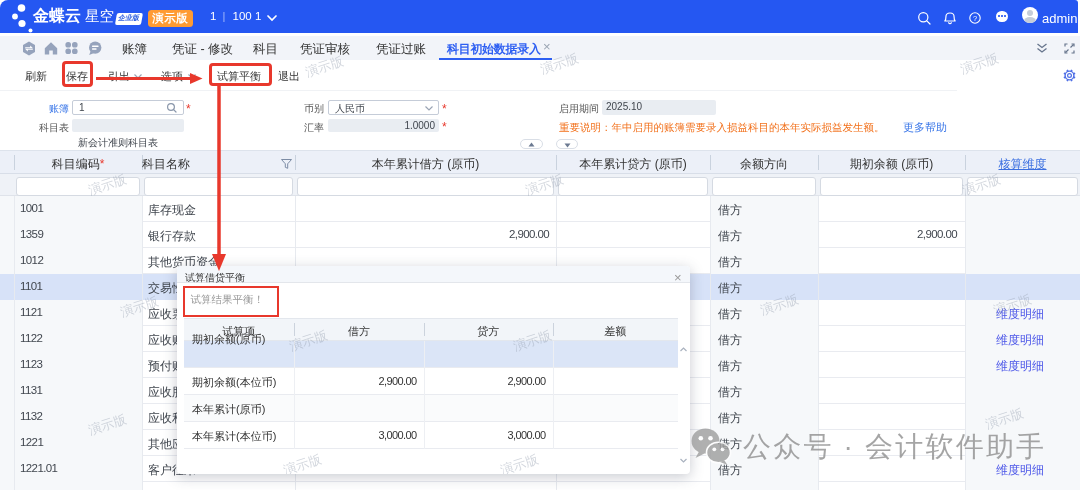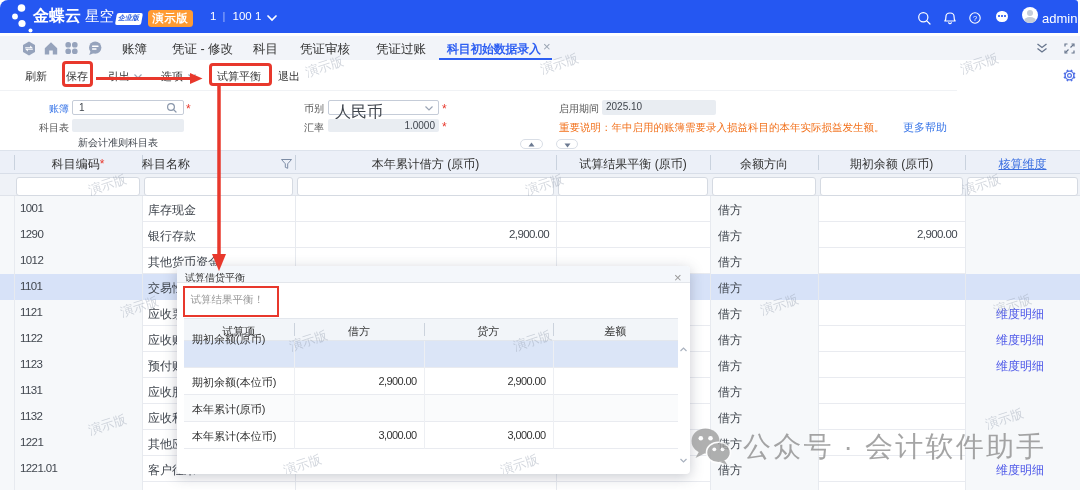--- a/index.html
+++ b/index.html
@@ -125,21 +125,21 @@
         </svg>
     </div>
     <div class="abs" style="left:186px;top:11px;color:#e8382c;font-size:12px;">*</div>
     <div class="abs" style="left:25px;top:30px;width:44px;text-align:right;font-size:10px;color:#555;">科目表</div>
     <div class="abs" style="left:72px;top:27.5px;width:112px;height:13.5px;background:#e9edf2;border-radius:2px;">
       <div class="abs" style="left:6px;top:1px;font-size:10px;color:#40464e;margin-top:16px;">新会计准则科目表</div>
     </div>
 
     <div class="abs" style="left:284px;top:11px;width:40px;text-align:right;font-size:10px;color:#555;">币别</div>
     <div class="abs" style="left:328px;top:9px;width:111px;height:14.5px;border:1px solid #c5ccd8;border-radius:2px;background:#fff;">
-      <div class="abs" style="left:6px;top:1px;font-size:16px;color:#40464e;">人民币</div>
+      <div class="abs" style="left:6px;top:1px;font-size:10px;color:#40464e;">人民币</div>
       <svg class="abs" style="left:95px;top:4px;" width="10" height="7" viewBox="0 0 10 7">
           <path d="M1.5 1.5 L5 5 L8.5 1.5" stroke="#9aa4b4" stroke-width="1.2" fill="none"></path>
         </svg>
     </div>
     <div class="abs" style="left:442px;top:11px;color:#e8382c;font-size:12px;">*</div>
     <div class="abs" style="left:284px;top:30px;width:40px;text-align:right;font-size:10px;color:#555;">汇率</div>
     <div class="abs" style="left:328px;top:27.5px;width:111px;height:13.5px;background:#e9edf2;border-radius:2px;">
       <div class="abs" style="right:4px;top:1px;font-size:10px;color:#40464e;">1.0000</div>
     </div>
     <div class="abs" style="left:442px;top:29px;color:#e8382c;font-size:12px;">*</div>
@@ -164,21 +164,21 @@
 
   <div class="abs" id="table" style="left:0;top:150px;width:1080px;height:340px;">
   <div class="abs" style="left:0;top:0;width:1080px;height:24px;background:#ecf0f8;border-top:1px solid #dde3ec;border-bottom:1px solid #d8dee8;"></div>
   <div class="abs" style="left:14px;top:5px;width:1px;height:15px;background:#c9d2de;"></div>
   <div class="abs" style="left:14px;top:6px;width:128px;text-align:center;font-size:12px;color:#333;">科目编码<span style="color:#e8382c;">*</span></div>
   <div class="abs" style="left:142px;top:5px;width:1px;height:15px;background:#c9d2de;"></div>
   <div class="abs" style="left:142px;top:6px;width:153px;font-size:12px;color:#333;">科目名称</div>
   <div class="abs" style="left:295px;top:5px;width:1px;height:15px;background:#c9d2de;"></div>
   <div class="abs" style="left:295px;top:6px;width:261px;text-align:center;font-size:12px;color:#333;">本年累计借方 (原币)</div>
   <div class="abs" style="left:556px;top:5px;width:1px;height:15px;background:#c9d2de;"></div>
-  <div class="abs" style="left:556px;top:6px;width:154px;text-align:center;font-size:12px;color:#333;">试算结果平衡 (原币)</div>
+  <div class="abs" style="left:556px;top:6px;width:154px;text-align:center;font-size:12px;color:#333;">本年累计贷方 (原币)</div>
   <div class="abs" style="left:710px;top:5px;width:1px;height:15px;background:#c9d2de;"></div>
   <div class="abs" style="left:710px;top:6px;width:108px;text-align:center;font-size:12px;color:#333;">余额方向</div>
   <div class="abs" style="left:818px;top:5px;width:1px;height:15px;background:#c9d2de;"></div>
   <div class="abs" style="left:818px;top:6px;width:147px;text-align:center;font-size:12px;color:#333;">期初余额 (原币)</div>
   <div class="abs" style="left:965px;top:5px;width:1px;height:15px;background:#c9d2de;"></div>
   <div class="abs" style="left:965px;top:6px;width:115px;text-align:center;font-size:12px;color:#3b6fe0;text-decoration:underline;">核算维度</div>
   <svg class="abs" style="left:281px;top:9px;" width="11" height="10" viewBox="0 0 11 10">
         <path d="M0.5 0.5 L10.5 0.5 L6.7 4.8 L6.7 9.3 L4.3 8.3 L4.3 4.8 Z" stroke="#7c8ca5" stroke-width="1" fill="none"></path>
       </svg>
   <div class="abs" style="left:0;top:24px;width:1080px;height:22px;background:#eff2f7;border-bottom:1px solid #dfe3ea;"></div>
@@ -209,21 +209,21 @@
   <div class="abs" style="left:14px;top:72px;width:128px;height:26px;background:#f6f8fa;"></div>
   <div class="abs" style="left:710px;top:72px;width:108px;height:26px;background:#f6f8fa;"></div>
   <div class="abs" style="left:965px;top:72px;width:115px;height:26px;background:#f6f8fa;"></div>
   <div class="abs" style="left:14px;top:72px;width:1px;height:26px;background:#e7eaef;"></div>
   <div class="abs" style="left:142px;top:72px;width:1px;height:26px;background:#e7eaef;"></div>
   <div class="abs" style="left:295px;top:72px;width:1px;height:26px;background:#e7eaef;"></div>
   <div class="abs" style="left:556px;top:72px;width:1px;height:26px;background:#e7eaef;"></div>
   <div class="abs" style="left:710px;top:72px;width:1px;height:26px;background:#e7eaef;"></div>
   <div class="abs" style="left:818px;top:72px;width:1px;height:26px;background:#e7eaef;"></div>
   <div class="abs" style="left:965px;top:72px;width:1px;height:26px;background:#e7eaef;"></div>
-  <div class="abs num" style="left:20px;top:78px;">1290</div>
+  <div class="abs num" style="left:20px;top:78px;">1359</div>
   <div class="abs f12" style="left:148px;top:78px;">银行存款</div>
   <div class="abs num" style="left:295px;top:78px;width:254px;text-align:right;">2,900.00</div>
   <div class="abs f12" style="left:718px;top:78px;">借方</div>
   <div class="abs num" style="left:818px;top:78px;width:139px;text-align:right;">2,900.00</div>
   <div class="abs" style="left:0;top:98px;width:1080px;height:26px;border-bottom:1px solid #e9ebf0;"></div>
   <div class="abs" style="left:0px;top:98px;width:14px;height:26px;background:#f6f8fa;"></div>
   <div class="abs" style="left:14px;top:98px;width:128px;height:26px;background:#f6f8fa;"></div>
   <div class="abs" style="left:710px;top:98px;width:108px;height:26px;background:#f6f8fa;"></div>
   <div class="abs" style="left:965px;top:98px;width:115px;height:26px;background:#f6f8fa;"></div>
   <div class="abs" style="left:14px;top:98px;width:1px;height:26px;background:#e7eaef;"></div>

